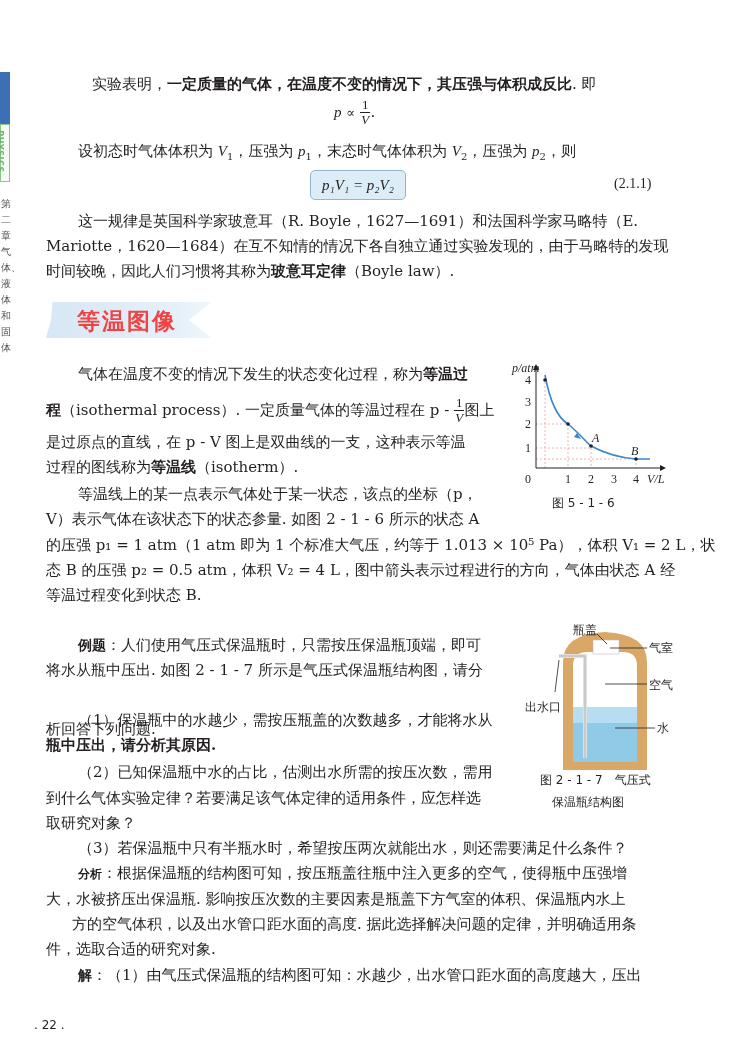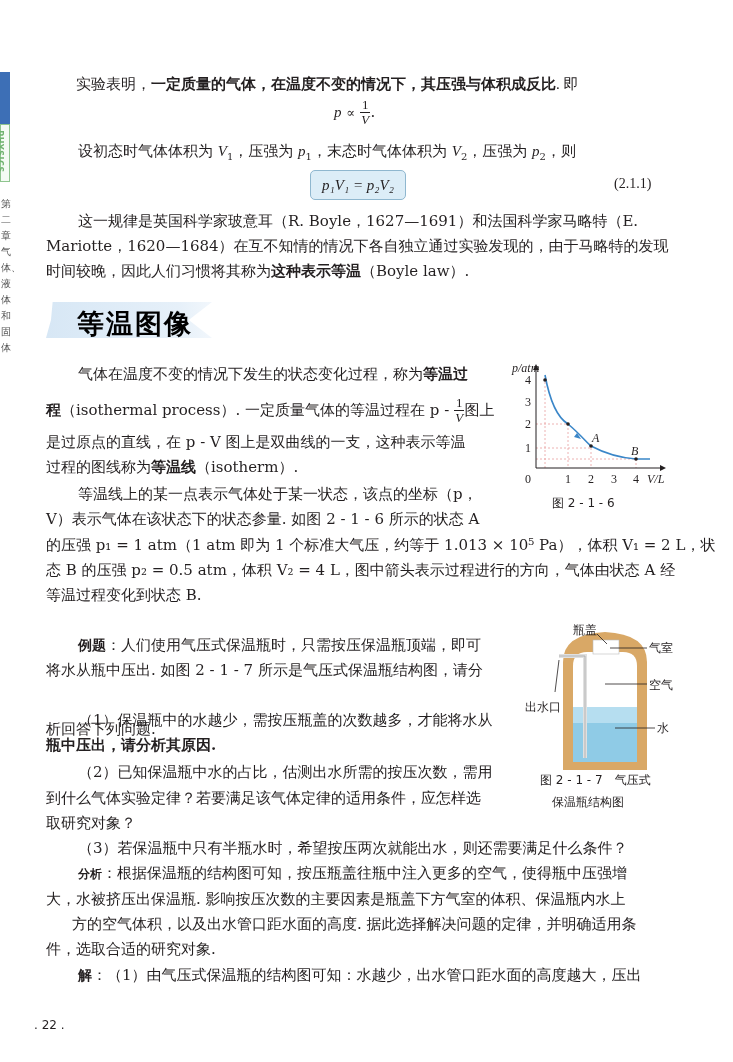--- a/index.html
+++ b/index.html
@@ -22,50 +22,50 @@
   .frac { display:inline-block; vertical-align:middle; text-align:center; font-family:"Liberation Serif", serif; font-style:italic; line-height:14px; }
   .frac .num { display:block; border-bottom:1px solid #231f20; padding:0 2px; font-style:normal; font-size:13px; }
   .frac .den { display:block; font-size:13px; }
   .boxed { position:absolute; left:310px; top:170px; width:96px; height:30px; background:#dcedf7; border:1px solid #8fb7cf; border-radius:5px; box-sizing:border-box; text-align:center; line-height:28px; font-family:"Liberation Serif", serif; font-style:italic; font-size:15px; }
   .eqnum { position:absolute; left:614px; top:176px; font-size:14px; font-family:"Liberation Serif", serif; }
 
   
   .banner { position:absolute; left:46px; top:302px; width:166px; height:36px;
             background:linear-gradient(90deg,#d7e7f5 0%, #e6f0f9 80%, #f2f7fc 100%);
             clip-path:polygon(4% 0, 100% 0, 86% 50%, 100% 100%, 0 100%, 3% 50%); }
-  .banner-title { position:absolute; left:77px; top:306px; font-size:27px; color:#000000; font-weight:bold; font-family:"DejaVu Sans", sans-serif; letter-spacing:2px; }
+  .banner-title { position:absolute; left:77px; top:306px; font-size:23px; color:#ef4444; font-weight:bold; font-family:"DejaVu Sans", sans-serif; letter-spacing:2px; }
 
   .caption { position:absolute; font-size:12px; color:#231f20; font-family:"DejaVu Sans", sans-serif; }
   .page-num { position:absolute; left:34px; top:1018px; font-size:12px; font-family:"DejaVu Sans", sans-serif; }
 </style>
 </head>
 <body>
 
 <div class="side-blue"></div>
 <div class="side-physics">
     <span>PHYSICS</span>
   </div>
 <div class="side-chapter">第二章 气体、液体和固体</div>
 
-<div class="p" style="top:72px;left:76px;font-family:Liberation Serif, serif;"><span>实验表明，</span><span class="b">一定质量的气体，在温度不变的情况下，其压强与体积成反比</span><span>. 即</span></div>
+<div class="p" style="top:72px;left:92px;"><span>实验表明，</span><span class="b">一定质量的气体，在温度不变的情况下，其压强与体积成反比</span><span>. 即</span></div>
 
 <div class="abs" style="left:334px;top:98px;font-size:15px;">
   <span class="i">p</span>
   <span style="font-size:13px;">∝</span>
   <span class="frac"><span class="num">1</span><span class="den">V</span></span><span>.</span>
 </div>
 
 <div class="p" style="top:139px;left:78px;"><span>设初态时气体体积为 </span><span class="i">V</span><sub>1</sub><span>，压强为 </span><span class="i">p</span><sub>1</sub><span>，末态时气体体积为 </span><span class="i">V</span><sub>2</sub><span>，压强为 </span><span class="i">p</span><sub>2</sub><span>，则</span></div>
 
 <div class="boxed">p₁V₁ = p₂V₂</div>
 <div class="eqnum">(2.1.1)</div>
 
 <div class="p" style="top:209px;left:78px;">这一规律是英国科学家玻意耳（R. Boyle，1627—1691）和法国科学家马略特（E.</div>
 <div class="p" style="top:234px;">Mariotte，1620—1684）在互不知情的情况下各自独立通过实验发现的，由于马略特的发现</div>
-<div class="p" style="top:259px;"><span>时间较晚，因此人们习惯将其称为</span><span class="b">这种表示等温</span><span>（Boyle law）.</span></div>
+<div class="p" style="top:259px;"><span>时间较晚，因此人们习惯将其称为</span><span class="b">玻意耳定律</span><span>（Boyle law）.</span></div>
 
 <div class="banner"></div>
 <div class="banner-title">等温图像</div>
 
 <div class="p" style="top:362px;left:78px;"><span>气体在温度不变的情况下发生的状态变化过程，称为</span><span class="b">等温过</span></div>
 <div class="p" style="top:396px;"><span class="b">程</span><span>（isothermal process）. 一定质量气体的等温过程在 p - </span><span class="frac"><span class="num">1</span><span class="den">V</span></span><span>图上</span></div>
 <div class="p" style="top:430px;">是过原点的直线，在 p - V 图上是双曲线的一支，这种表示等温</div>
 <div class="p" style="top:455px;"><span>过程的图线称为</span><span class="b">等温线</span><span>（isotherm）.</span></div>
 <div class="p" style="top:482px;left:78px;">等温线上的某一点表示气体处于某一状态，该点的坐标（p，</div>
 <div class="p" style="top:507px;">V）表示气体在该状态下的状态参量. 如图 2 - 1 - 6 所示的状态 A</div>
@@ -108,21 +108,21 @@
     <text x="15" y="123">0</text>
     <text x="55" y="123">1</text>
     <text x="78" y="123">2</text>
     <text x="101" y="123">3</text>
     <text x="123" y="123">4</text>
     <text x="137" y="123" font-style="italic">V/L</text>
     <text x="82" y="82" font-style="italic">A</text>
     <text x="121" y="95" font-style="italic">B</text>
   </g>
 </svg>
-<div class="caption" style="left:552px;top:495px;">图 2 - 1 - 6</div>
+<div class="caption" style="left:552px;top:495px;">图 5 - 1 - 6</div>
 
 <div class="p" style="top:633px;left:78px;"><span class="b sans" style="font-size:14px;">例题</span><span>：人们使用气压式保温瓶时，只需按压保温瓶顶端，即可</span></div>
 <div class="p" style="top:658px;">将水从瓶中压出. 如图 2 - 1 - 7 所示是气压式保温瓶结构图，请分</div>
 <div class="p" style="top:717px;">析回答下列问题.</div>
 <div class="p" style="top:708px;left:78px;">（1）保温瓶中的水越少，需按压瓶盖的次数越多，才能将水从</div>
 <div class="p" style="top:733px;font-weight:bold;">瓶中压出，请分析其原因.</div>
 <div class="p" style="top:760px;left:78px;">（2）已知保温瓶中水的占比，估测出水所需的按压次数，需用</div>
 <div class="p" style="top:786px;">到什么气体实验定律？若要满足该气体定律的适用条件，应怎样选</div>
 <div class="p" style="top:811px;">取研究对象？</div>
 <div class="p" style="top:836px;left:78px;">（3）若保温瓶中只有半瓶水时，希望按压两次就能出水，则还需要满足什么条件？</div>

